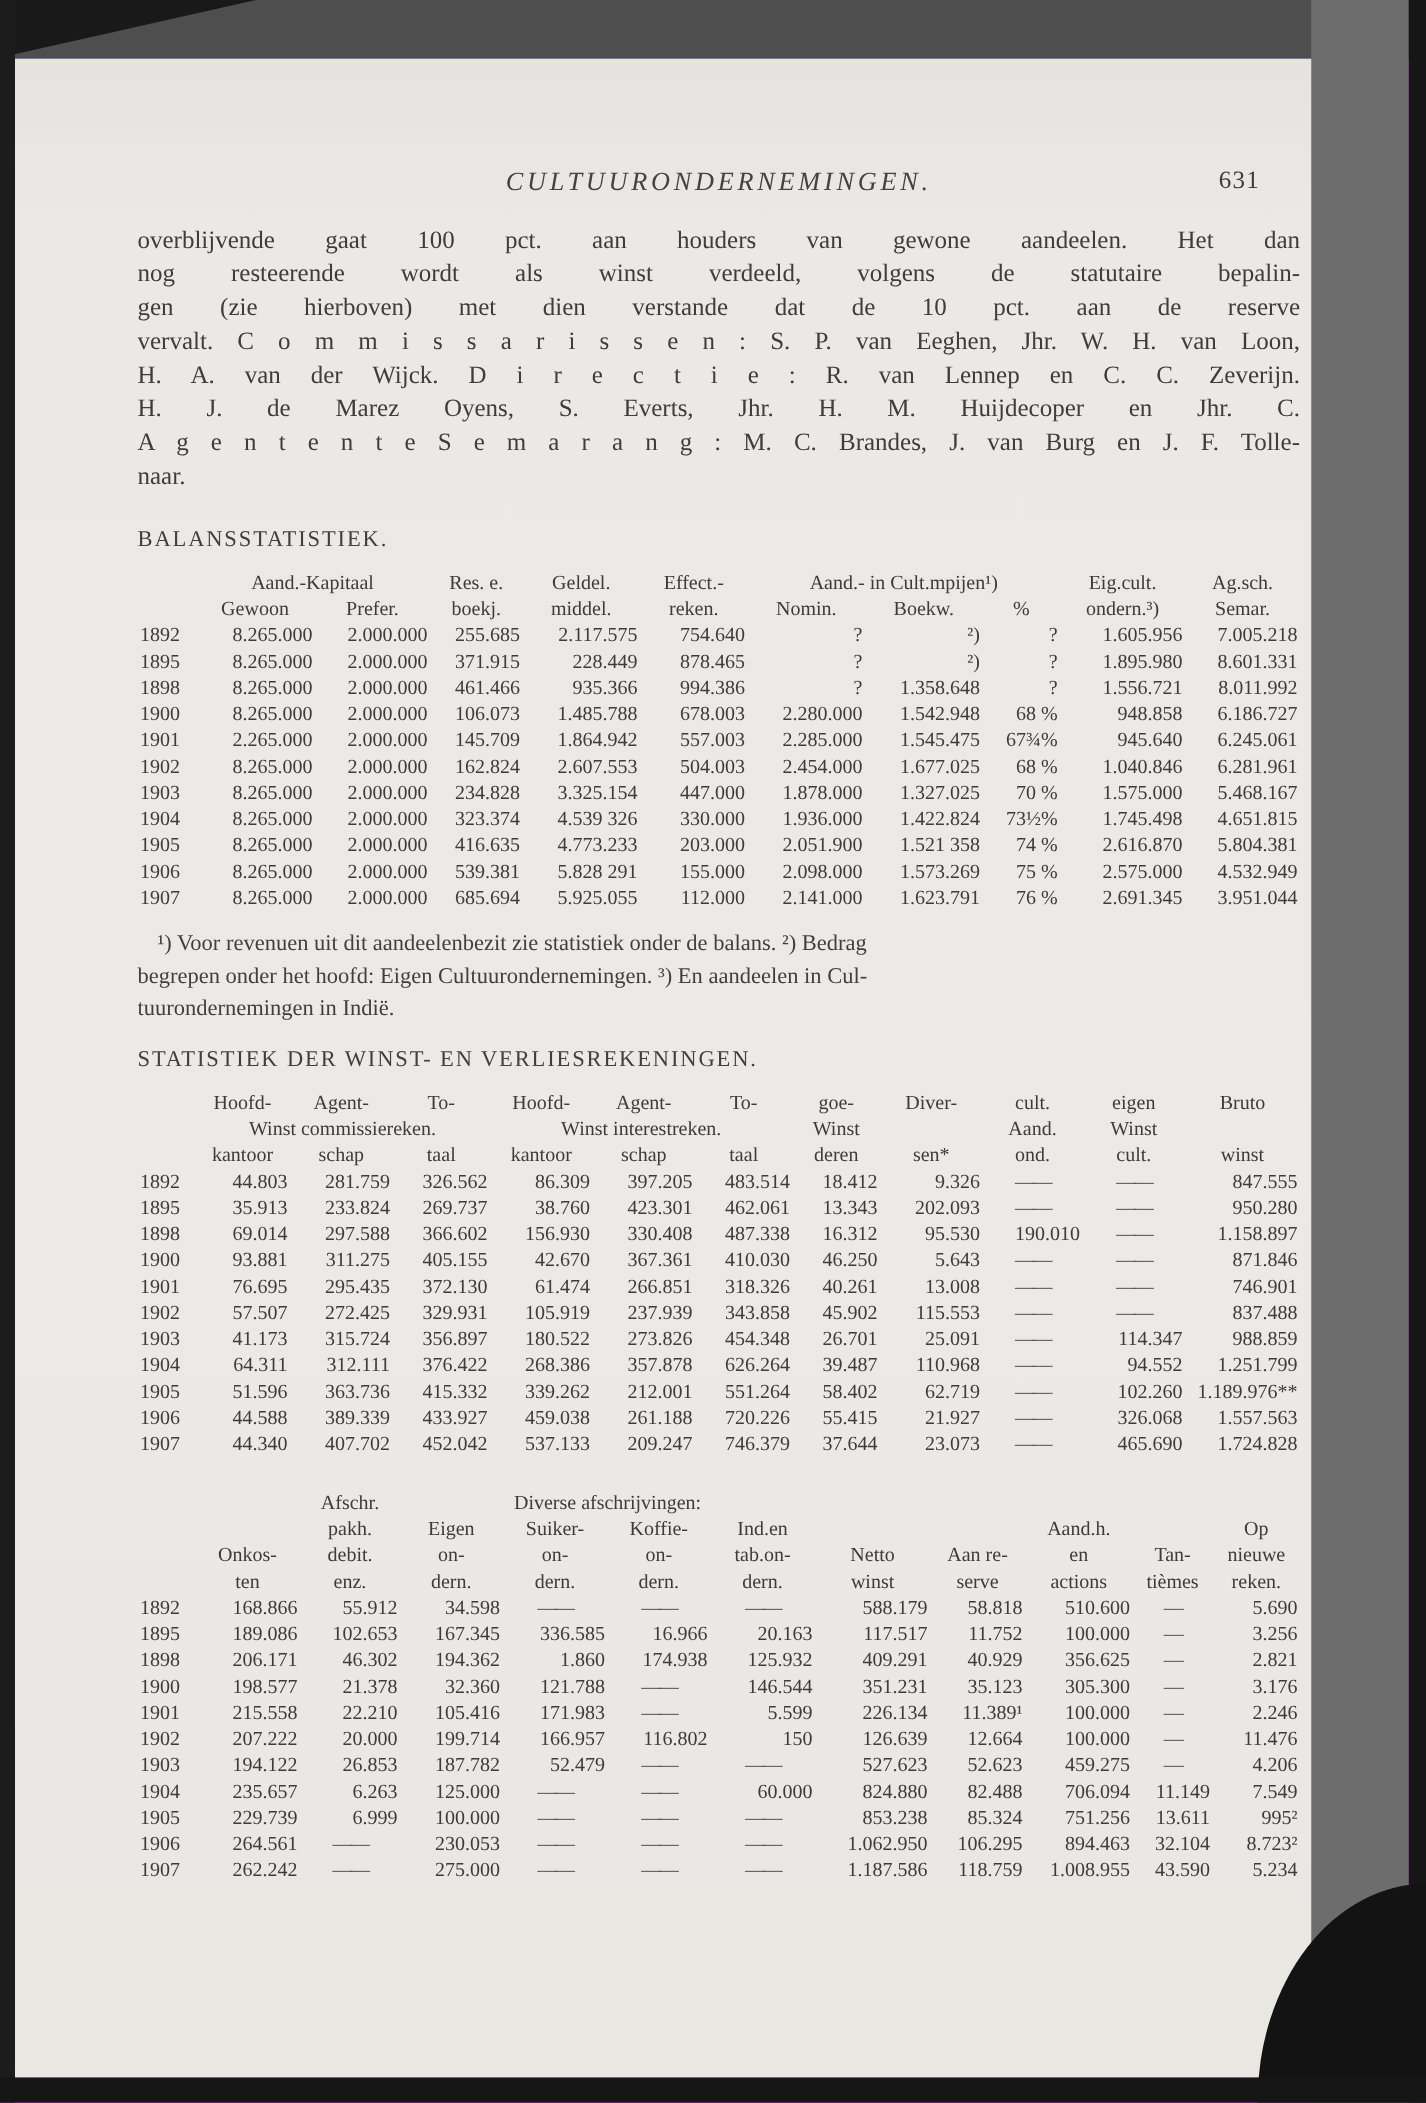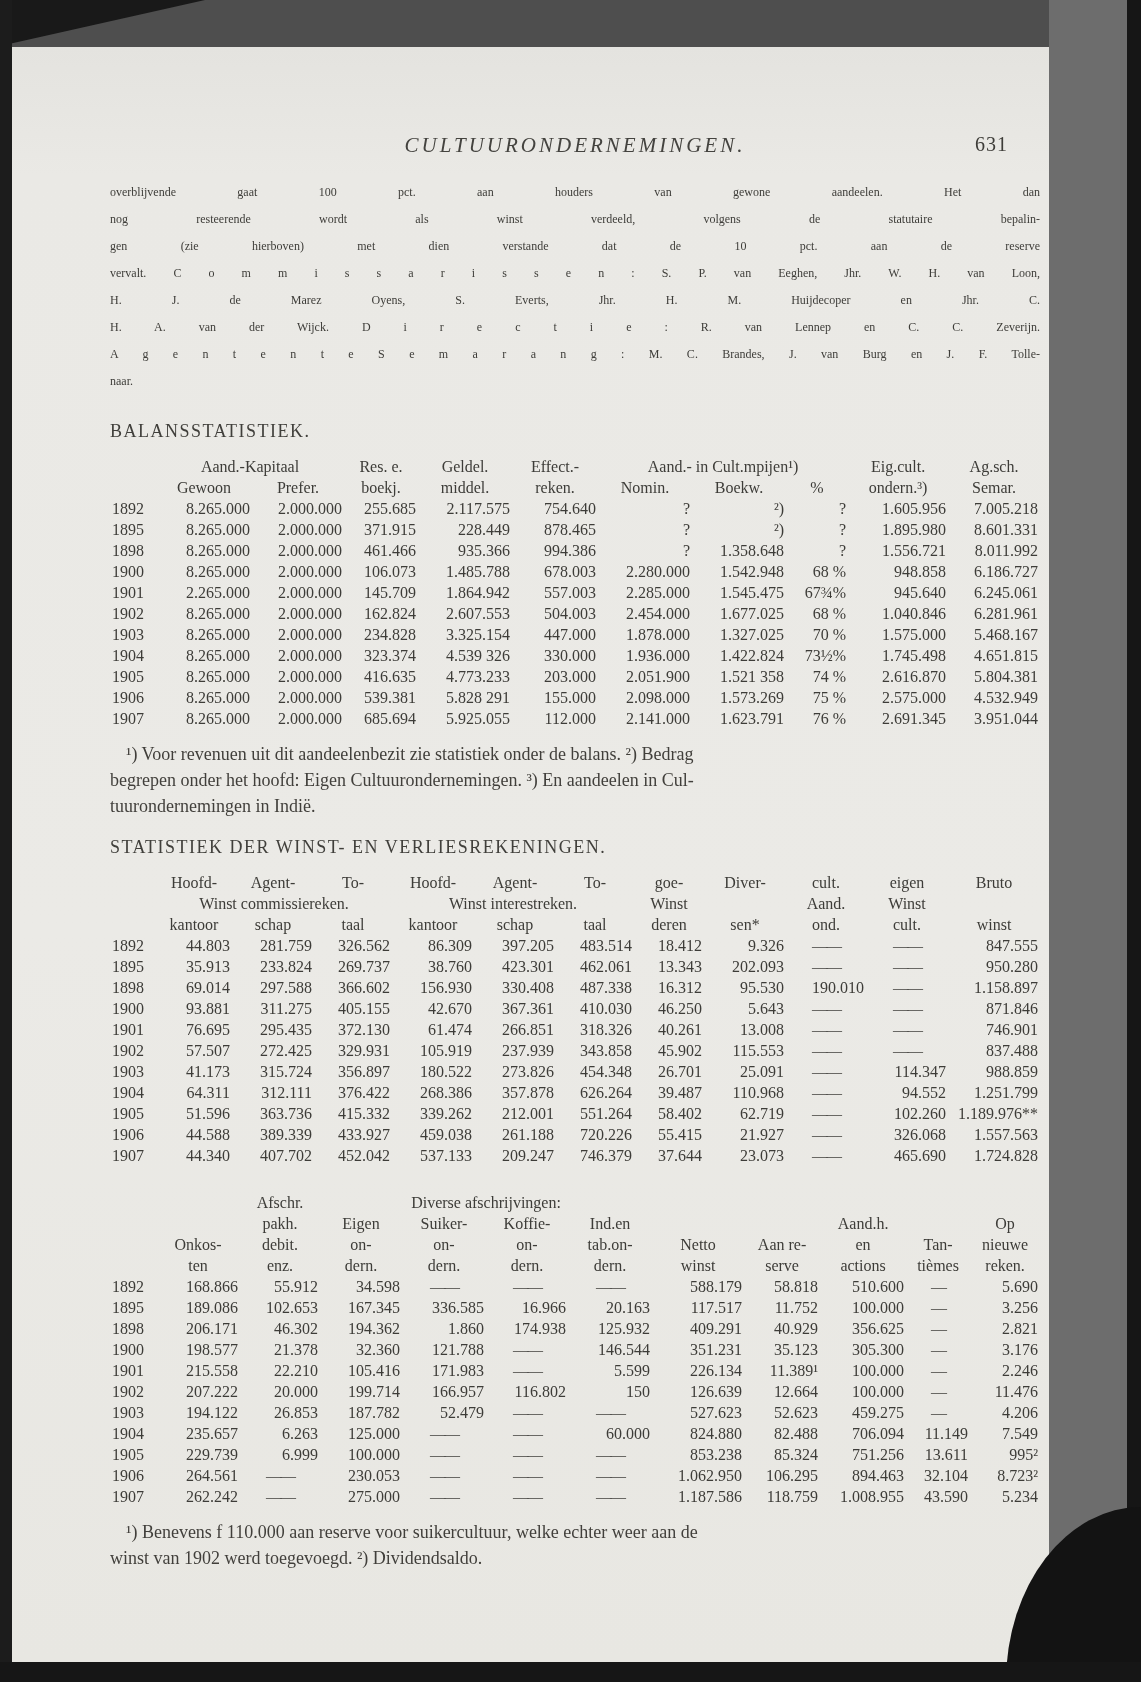--- a/index.html
+++ b/index.html
@@ -21,21 +21,21 @@
   
   .page{position:absolute;left:12px;top:47px;width:1041px;height:1615px;
        background:linear-gradient(180deg,#e4e3df 0%,#eaE9e5 8%,#ebeae6 55%,#e8e7e2 100%);
        border-right:3px solid #f3f2ee;border-bottom:2px solid #cfceca;color:#3e3d39;}
   .content{position:absolute;left:98px;top:0;width:930px;}
 
   .runhead{position:relative;margin-top:86px;height:26px;text-align:center;}
   .rh-title{font-style:italic;font-size:21px;letter-spacing:3px;color:#44433f;}
   .rh-page{position:absolute;right:32px;top:0;font-size:20px;font-style:normal;letter-spacing:1px;}
 
-  .para{margin-top:20px;font-size:12px;line-height:27px;color:#3e3d39;}
+  .para{margin-top:20px;font-size:20px;line-height:27px;color:#3e3d39;}
   .para .pl{text-align:justify;text-align-last:justify;white-space:normal;}
   .para .pl.last{text-align-last:left;}
 
   .sec-title{margin-top:26px;font-size:18px;letter-spacing:1.5px;color:#403f3b;}
   .sec-title.first{margin-top:26px;}
   .sec-title.second{margin-top:18px;}
 
   table.tbl{border-collapse:collapse;table-layout:fixed;width:930px;margin-top:14px;
        font-size:16px;color:#3d3c38;}
   table.t3{margin-top:26px;}
@@ -62,22 +62,22 @@
       <div class="runhead">
         <span class="rh-title">CULTUURONDERNEMINGEN.</span>
         <span class="rh-page">631</span>
       </div>
 
       <div class="para">
         <div class="pl">overblijvende gaat 100 pct. aan houders van gewone aandeelen. Het dan</div>
         <div class="pl">nog resteerende wordt als winst verdeeld, volgens de statutaire bepalin-</div>
         <div class="pl">gen (zie hierboven) met dien verstande dat de 10 pct. aan de reserve</div>
         <div class="pl">vervalt. C o m m i s s a r i s s e n : S. P. van Eeghen, Jhr. W. H. van Loon,</div>
+        <div class="pl">H. A. van der Wijck. D i r e c t i e : R. van Lennep en C. C. Zeverijn.</div>
         <div class="pl">H. J. de Marez Oyens, S. Everts, Jhr. H. M. Huijdecoper en Jhr. C.</div>
-        <div class="pl">H. A. van der Wijck. D i r e c t i e : R. van Lennep en C. C. Zeverijn.</div>
         <div class="pl">A g e n t e n  t e  S e m a r a n g : M. C. Brandes, J. van Burg en J. F. Tolle-</div>
         <div class="pl last">naar.</div>
       </div>
 
       <div class="sec-title first">BALANSSTATISTIEK.</div>
 
       <table class="tbl t1">
         <colgroup>
           <col style="width:46px">
             <col style="width:96px">
@@ -693,24 +693,20 @@
               <td class="dash">——</td>
               <td class="num">1.187.586</td>
               <td class="num">118.759</td>
               <td class="num">1.008.955</td>
               <td class="num">43.590</td>
               <td class="num">5.234</td>
             </tr>
           </tbody>
         </table>
 
-      <div class="fn">
-        <div class="fl">¹) Benevens f 110.000 aan reserve voor suikercultuur, welke echter weer aan de</div>
-        <div class="fl">winst van 1902 werd toegevoegd. ²) Dividendsaldo.</div>
-      </div>
 
     </div>
   </div>
 
   <div class="band-right-gray"></div>
   <div class="band-right-black"></div>
   <div class="blob-br"></div>
   <div class="band-bottom"></div>
 </div>
 

